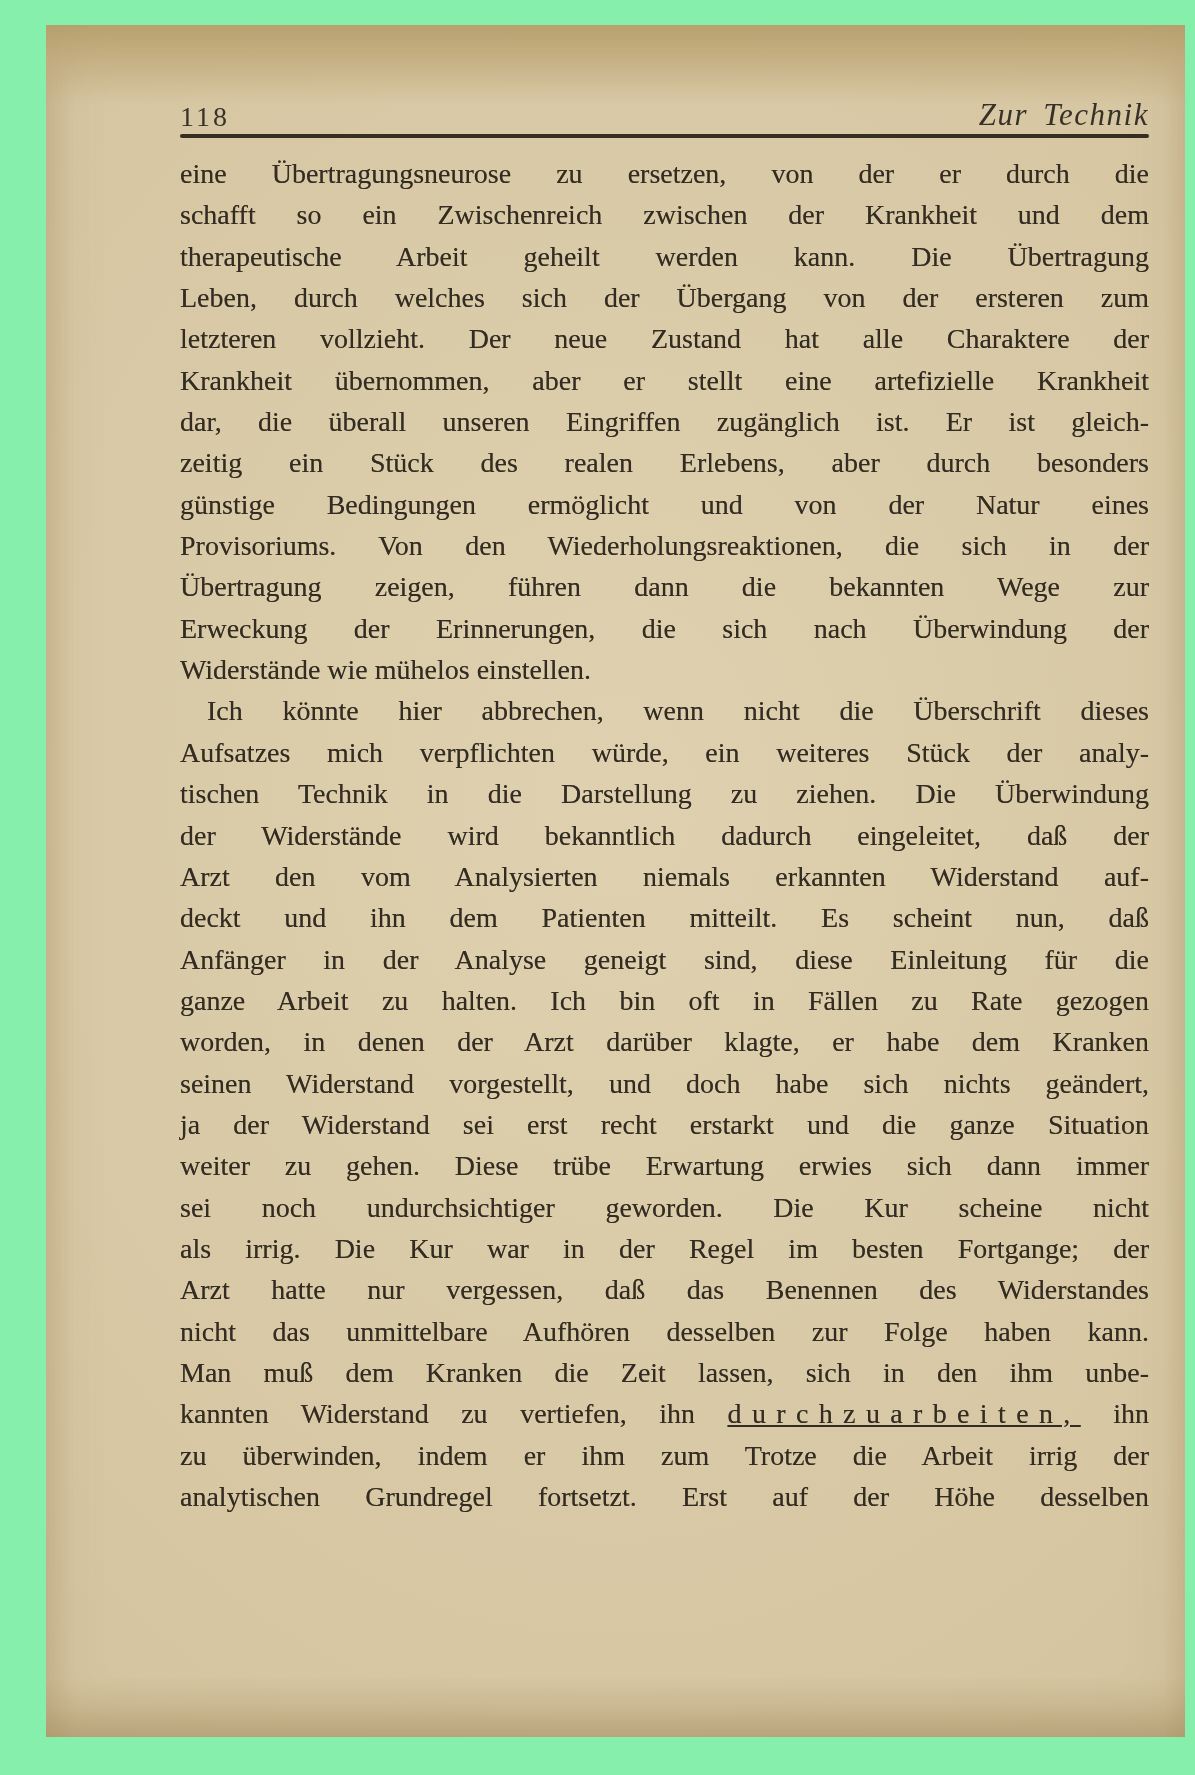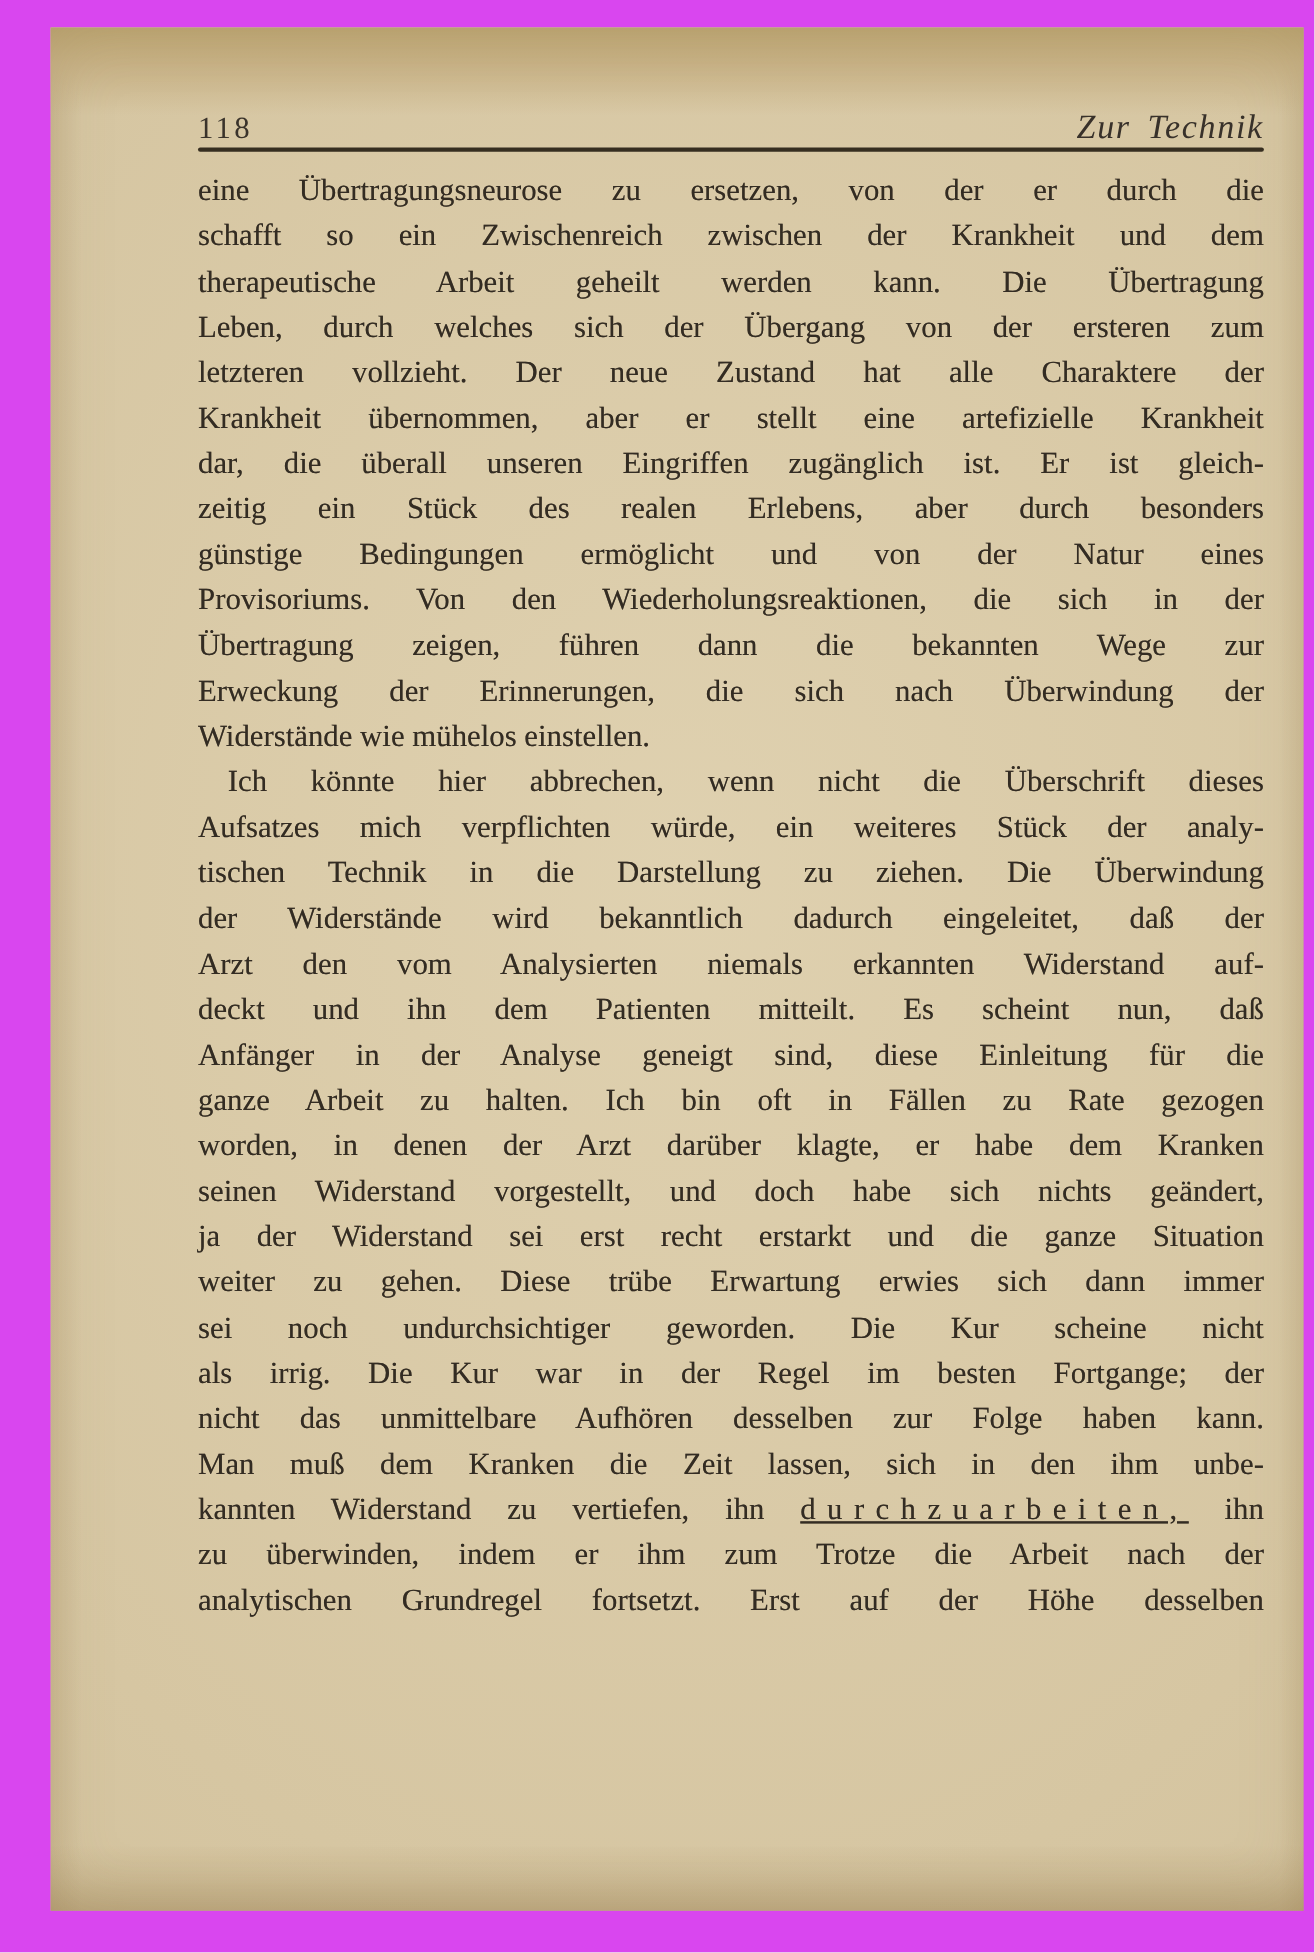--- a/index.html
+++ b/index.html
@@ -8,21 +8,21 @@
     background: #ffffff;
     width: 1195px;
     height: 1775px;
     overflow: hidden;
     font-family: "Liberation Serif", "DejaVu Serif", serif;
   }
   .canvas {
     position: relative;
     width: 1195px;
     height: 1775px;
-    background: #d946ef;
+    background: #86efac;
   }
   
   .page {
     position: absolute;
     left: 46px;
     top: 25px;
     width: 1139px;
     height: 1712px;
     background:
       linear-gradient(180deg, #bda673 0px, #c7b185 32px, rgba(215,199,162,0) 80px),
@@ -117,20 +117,21 @@
         <div class="line"><span>Arzt den vom Analysierten niemals erkannten Widerstand auf-</span></div>
         <div class="line"><span>deckt und ihn dem Patienten mitteilt. Es scheint nun, daß</span></div>
         <div class="line"><span>Anfänger in der Analyse geneigt sind, diese Einleitung für die</span></div>
         <div class="line"><span>ganze Arbeit zu halten. Ich bin oft in Fällen zu Rate gezogen</span></div>
         <div class="line"><span>worden, in denen der Arzt darüber klagte, er habe dem Kranken</span></div>
         <div class="line"><span>seinen Widerstand vorgestellt, und doch habe sich nichts geändert,</span></div>
         <div class="line"><span>ja der Widerstand sei erst recht erstarkt und die ganze Situation</span></div>
         <div class="line"><span>weiter zu gehen. Diese trübe Erwartung erwies sich dann immer</span></div>
         <div class="line"><span>sei noch undurchsichtiger geworden. Die Kur scheine nicht</span></div>
         <div class="line"><span>als irrig. Die Kur war in der Regel im besten Fortgange; der</span></div>
+        <div class="line"><span>Arzt hatte nur vergessen, daß das Benennen des Widerstandes</span></div>
         <div class="line"><span>nicht das unmittelbare Aufhören desselben zur Folge haben kann.</span></div>
         <div class="line"><span>Man muß dem Kranken die Zeit lassen, sich in den ihm unbe-</span></div>
         <div class="line"><span>kannten Widerstand zu vertiefen, ihn </span><span class="spaced">durchzuarbeiten,</span><span> ihn</span></div>
-        <div class="line"><span>zu überwinden, indem er ihm zum Trotze die Arbeit nach der</span></div>
+        <div class="line"><span>zu überwinden, indem er ihm zum Trotze die Arbeit irrig der</span></div>
         <div class="line"><span>analytischen Grundregel fortsetzt. Erst auf der Höhe desselben</span></div>
       </div>
   </div>
 </div>
 
 </body></html>

